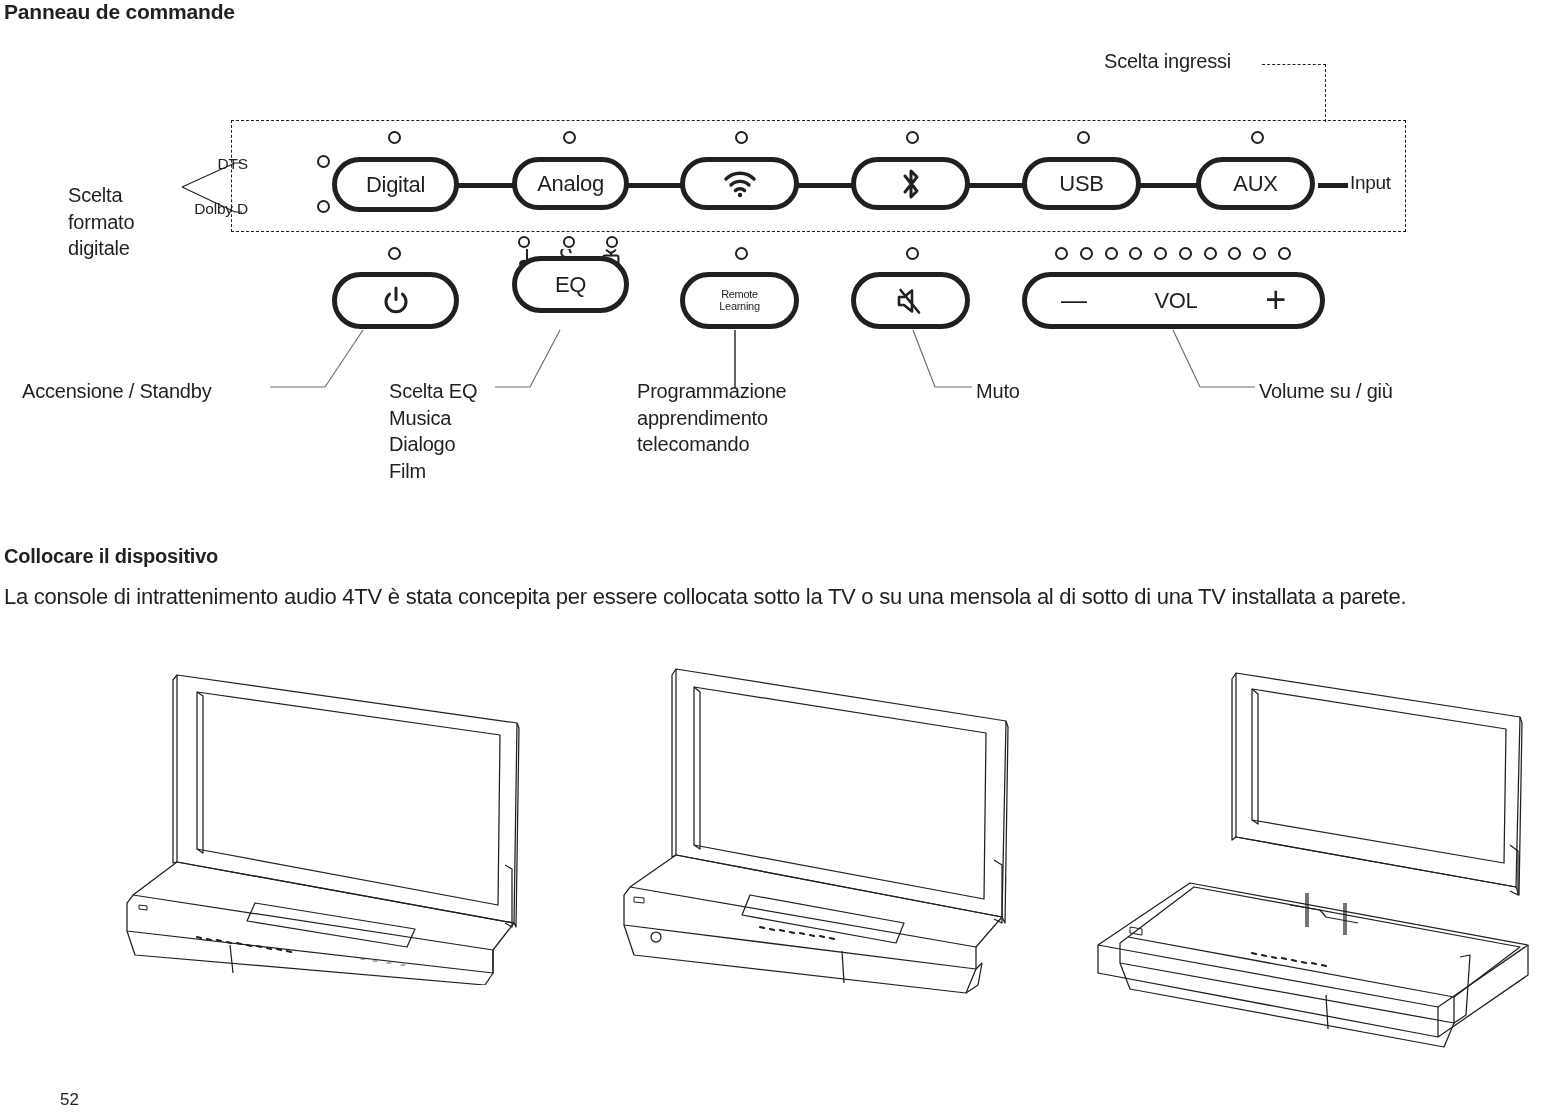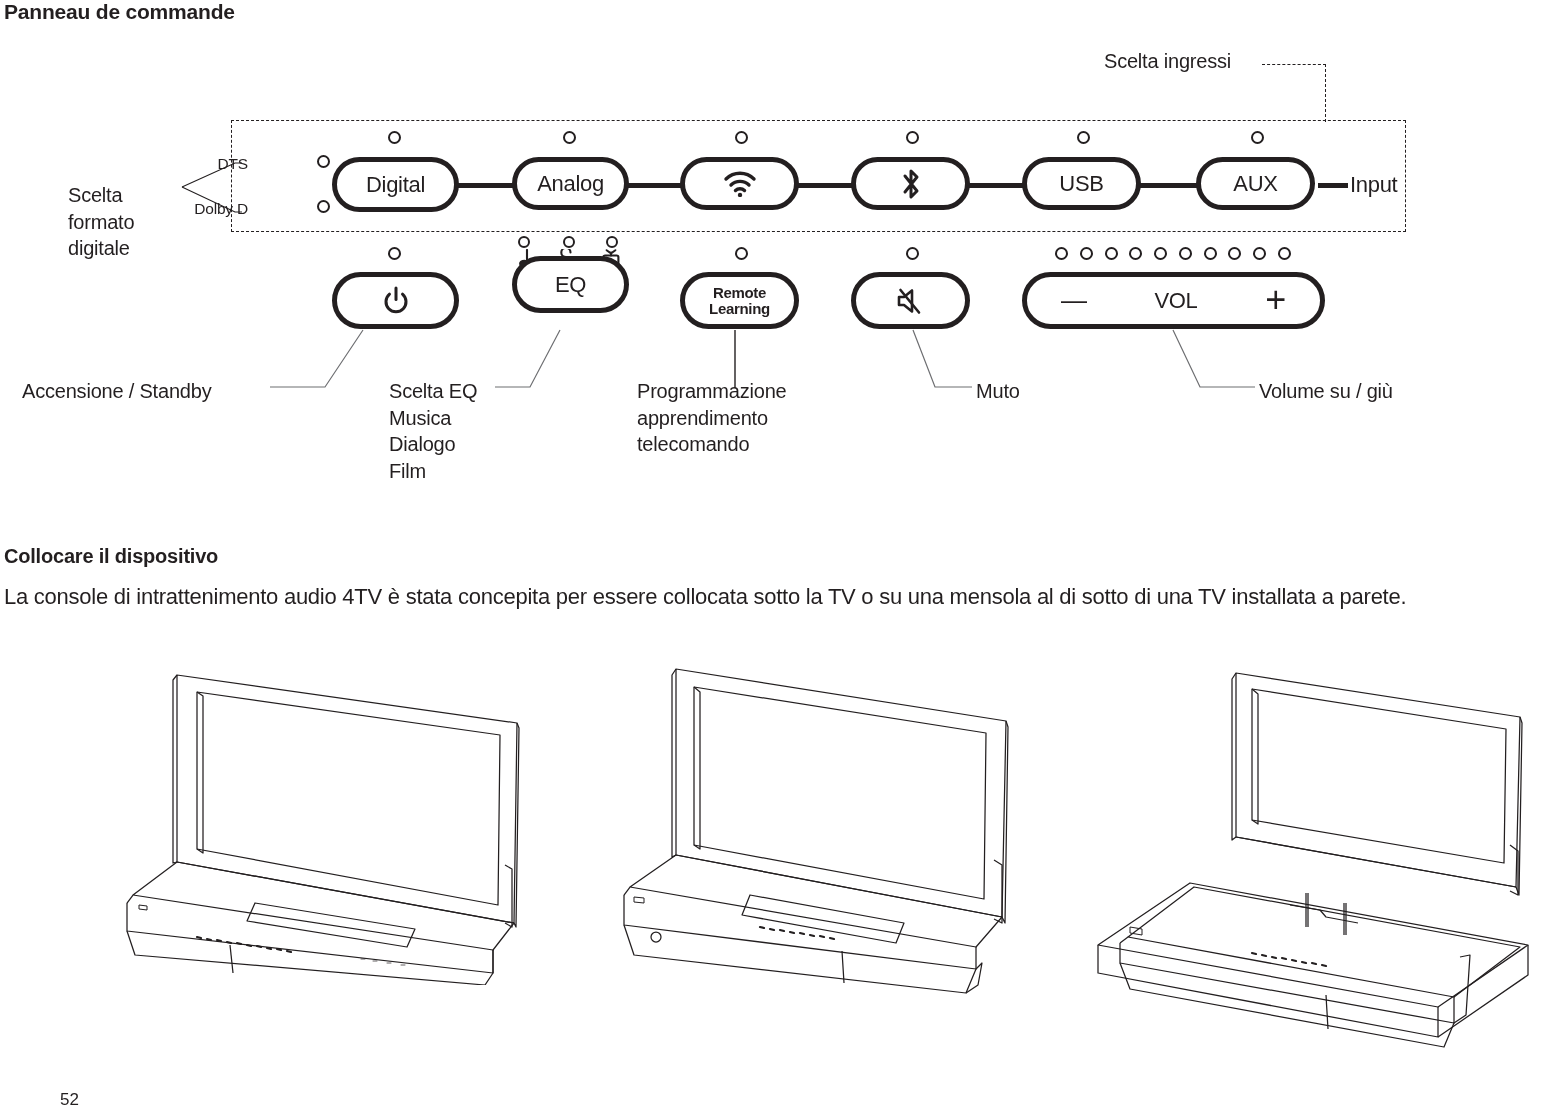--- a/index.html
+++ b/index.html
@@ -73,21 +73,21 @@
     background: #ffffff;
     display: flex;
     align-items: center;
     justify-content: center;
     text-align: center;
     font-size: 22px;
     letter-spacing: -0.3px;
     line-height: 1.05;
     z-index: 3;
   }
-  .pill.small-text { font-size: 15px; font-weight: bold; }
+  .pill.small-text { font-size: 11px; }
 
   
   .connector {
     height: 5px;
     background: #231f20;
     z-index: 1;
   }
 
   
   .led {
@@ -185,21 +185,21 @@
   </div>
 
   <div class="abs pill" style="left:1022px; top:157px; width:119px; height:53px;">
     <span>USB</span>
   </div>
 
   <div class="abs pill" style="left:1196px; top:157px; width:119px; height:53px;">
     <span>AUX</span>
   </div>
 
-  <div class="abs" style="left:1350px; top:172px; font-size:22px; letter-spacing:-0.3px;">Input</div>
+  <div class="abs" style="left:1350px; top:172px; font-size:19px; letter-spacing:-0.3px;">Input</div>
 
   <div class="abs led" style="left:388px; top:247px;"></div>
 
   <div class="abs led sm" style="left:518px; top:236px;"></div>
   <div class="abs led sm" style="left:563px; top:236px;"></div>
   <div class="abs led sm" style="left:606px; top:236px;"></div>
 
   <svg class="abs" style="left:515px; top:249px;" width="18" height="20" viewBox="0 0 18 20">
     <path d="M12,1 L12,13" stroke="#231f20" stroke-width="2.1" fill="none" stroke-linecap="round"></path>
     <ellipse cx="8.5" cy="14.5" rx="4.4" ry="3.6" fill="#231f20" transform="rotate(-18 8.5 14.5)"></ellipse>

